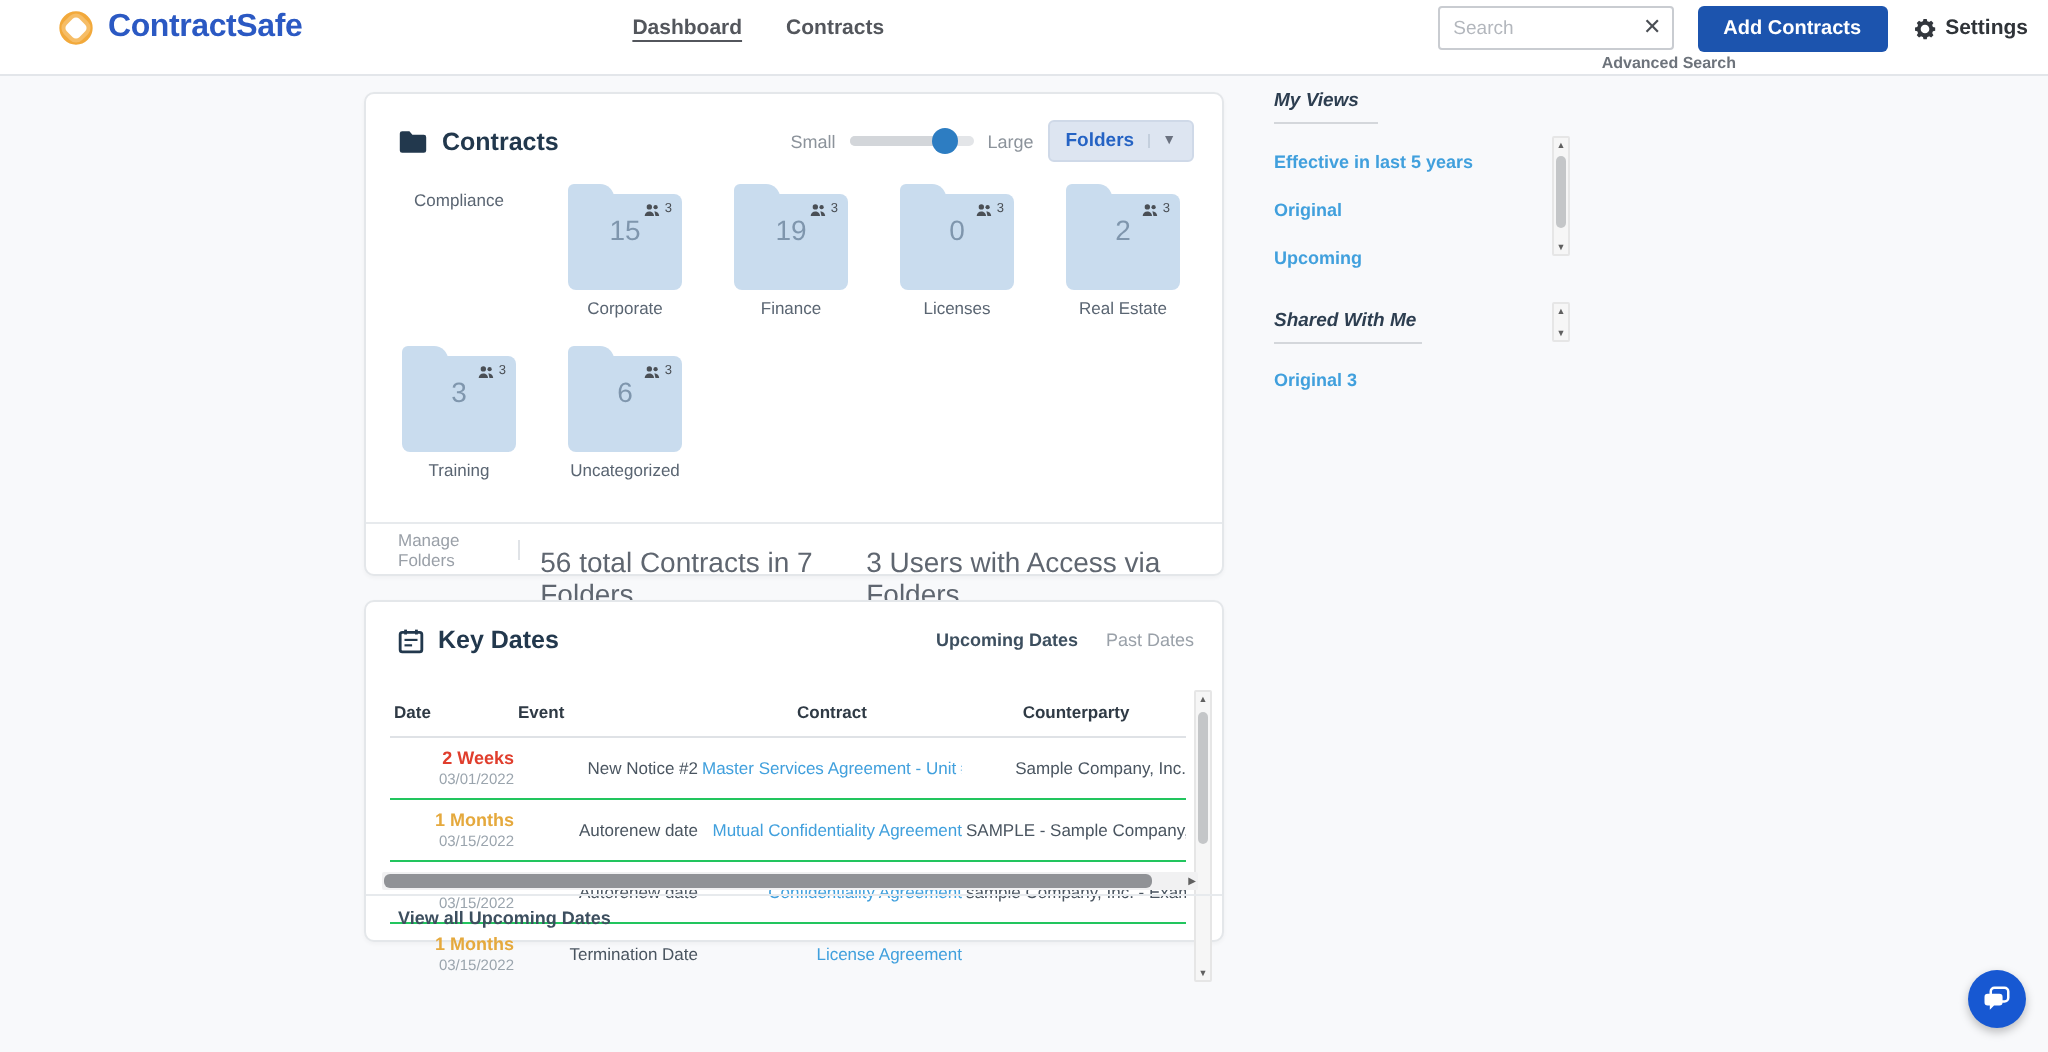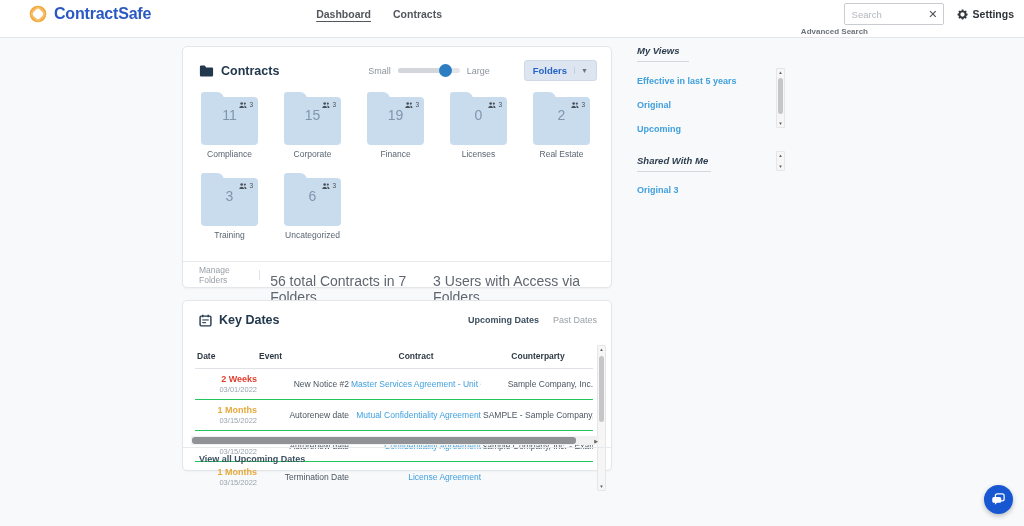--- a/index.html
+++ b/index.html
@@ -14,21 +14,21 @@
   
   .topbar { position:absolute; top:0; left:0; width:1024px; height:38px;
     background:#fff; border-bottom:1px solid #e3e6ea; z-index:5;padding-left:16px; }
   .topbar-inner { display:flex; align-items:center; height:28px; padding:0 10px; }
   .brand { display:flex; align-items:center; gap:6px; margin-left:2px; cursor:pointer; }
   .brand-name { font-size:16px; font-weight:bold; color:var(--brand-blue); letter-spacing:-0.2px; }
   .nav { display:flex; gap:22px; margin-left:165px; }
   .nav a { font-size:10.5px; font-weight:bold; color:#53565c; text-decoration:none; }
   .nav a.active { text-decoration:underline; text-underline-offset:3px; }
   .top-right { margin-left:auto; display:flex; align-items:center; gap:12px; }
-  .searchbox { position:relative; width:100px; height:22px; }
+  .searchbox { position:relative; width:118px; height:22px; }
   .searchbox input { width:100%; height:100%; border:1px solid #c9ccd1; border-radius:2px;
     font-size:9.5px; padding:0 20px 0 7px; color:#444; outline:none;
     font-family:"Liberation Sans",sans-serif; }
   .searchbox input::placeholder { color:#b3b7bd; }
   .search-clear { position:absolute; right:6px; top:4px; font-size:11px; color:#4a4e54; cursor:pointer; line-height:14px; }
   .adv-search { position:absolute; top:27px; right:156px; font-size:8px; font-weight:bold; color:#6d737b; cursor:pointer; }
   .btn-add { background:var(--button-blue); color:#fff; border:none; border-radius:3px;
     font-size:10px; font-weight:bold; padding:6px 13px; cursor:pointer;
     font-family:"Liberation Sans",sans-serif; }
   .settings { display:flex; align-items:center; gap:4px; cursor:pointer; }
@@ -44,21 +44,21 @@
   .card-title { font-size:12.5px; font-weight:bold; color:var(--navy); margin-left:7px; }
 
   
   .size-ctrl { margin-left:auto; display:flex; align-items:center; gap:7px; }
   .size-label { font-size:9px; color:#8c939b; }
   .slider { position:relative; width:62px; height:5px; background:#e3e5e8; border-radius:3px; cursor:pointer; }
   .slider-fill { position:absolute; left:0; top:0; height:5px; width:72%; background:#d3d6da; border-radius:3px; }
   .slider-handle { position:absolute; left:66%; top:-4px; width:13px; height:13px;
     background:#2d7dc2; border-radius:50%; cursor:grab; }
   .btn-folders { display:flex; align-items:center; gap:7px; background:#dde5f1; border:1px solid #cfd9e8;
-    border-radius:3px; padding:4px 8px; cursor:pointer; font-family:"Liberation Sans",sans-serif;margin-left:27px; }
+    border-radius:3px; padding:4px 8px; cursor:pointer; font-family:"Liberation Sans",sans-serif; }
   .btn-folders b { font-size:9.5px; color:#2563c4; }
   .btn-folders .caret { font-size:7px; color:#6b7280; border-left:1px solid #c4cfdd; padding-left:6px; }
 
   
   .folder-grid { display:flex; flex-wrap:wrap; column-gap:26px; row-gap:13px; padding:10px 0 0 18px; width:412px; }
   .folder-tile { width:57px; cursor:pointer; }
   .folder-shape { position:relative; width:57px; height:48px; background:#c9dcee; border-radius:4px; margin-top:6px; }
   .folder-shape::before { content:""; position:absolute; top:-5px; left:0; width:23px; height:10px;
     background:#c9dcee; border-radius:3px 7px 0 0; }
   .folder-count { position:absolute; top:10px; left:0; width:100%; text-align:center;
@@ -141,20 +141,21 @@
     </div>
     <div class="nav">
       <a href="#" class="active">Dashboard</a>
       <a href="#">Contracts</a>
     </div>
     <div class="top-right">
       <div class="searchbox">
         <input type="text" placeholder="Search" style="">
         <span class="search-clear">✕</span>
       </div>
+      <button class="btn-add">Add Contracts</button>
       <div class="settings">
         <svg width="13" height="13" viewBox="0 0 24 24" fill="#33373d">
           <path d="M12 8a4 4 0 1 0 0 8 4 4 0 0 0 0-8zm9.4 5.6l-2.1.5a7.6 7.6 0 0 1-.7 1.7l1.2 1.9-2.1 2.1-1.9-1.2c-.5.3-1.1.5-1.7.7l-.5 2.1h-3l-.5-2.1a7.6 7.6 0 0 1-1.7-.7l-1.9 1.2-2.1-2.1 1.2-1.9c-.3-.5-.5-1.1-.7-1.7l-2.1-.5v-3l2.1-.5c.2-.6.4-1.2.7-1.7L4.4 6.5l2.1-2.1 1.9 1.2c.5-.3 1.1-.5 1.7-.7l.5-2.1h3l.5 2.1c.6.2 1.2.4 1.7.7l1.9-1.2 2.1 2.1-1.2 1.9c.3.5.5 1.1.7 1.7l2.1.5v3z"></path>
           <circle cx="12" cy="12" r="2.2" fill="#fff"></circle>
         </svg>
         <span>Settings</span>
       </div>
     </div>
   </div>
   <div class="adv-search">Advanced Search</div>
@@ -176,32 +177,20 @@
       <button class="btn-folders">
         <b>Folders</b>
         <span class="caret">▼</span>
       </button>
     </div>
   </div>
 
   <div class="folder-grid">
 
     <div class="folder-tile">
-      <div class="folder-shape">
-        <span class="folder-users">
-          <svg width="8" height="6" viewBox="0 0 12 9" fill="#4a4f55">
-              <circle cx="4" cy="2.2" r="2"></circle>
-              <path d="M0.5 9c0-2 1.6-3.4 3.5-3.4S7.5 7 7.5 9z"></path>
-              <circle cx="8.7" cy="2.4" r="1.6"></circle>
-              <path d="M7.8 5.4c1.8.1 3.4 1.4 3.6 3.6H8.6"></path>
-            </svg>
-          <span>3</span>
-        </span>
-        <span class="folder-count">11</span>
-      </div>
       <div class="folder-name">Compliance</div>
     </div>
     <div class="folder-tile">
       <div class="folder-shape">
         <span class="folder-users">
           <svg width="8" height="6" viewBox="0 0 12 9" fill="#4a4f55">
               <circle cx="4" cy="2.2" r="2"></circle>
               <path d="M0.5 9c0-2 1.6-3.4 3.5-3.4S7.5 7 7.5 9z"></path>
               <circle cx="8.7" cy="2.4" r="1.6"></circle>
               <path d="M7.8 5.4c1.8.1 3.4 1.4 3.6 3.6H8.6"></path>

